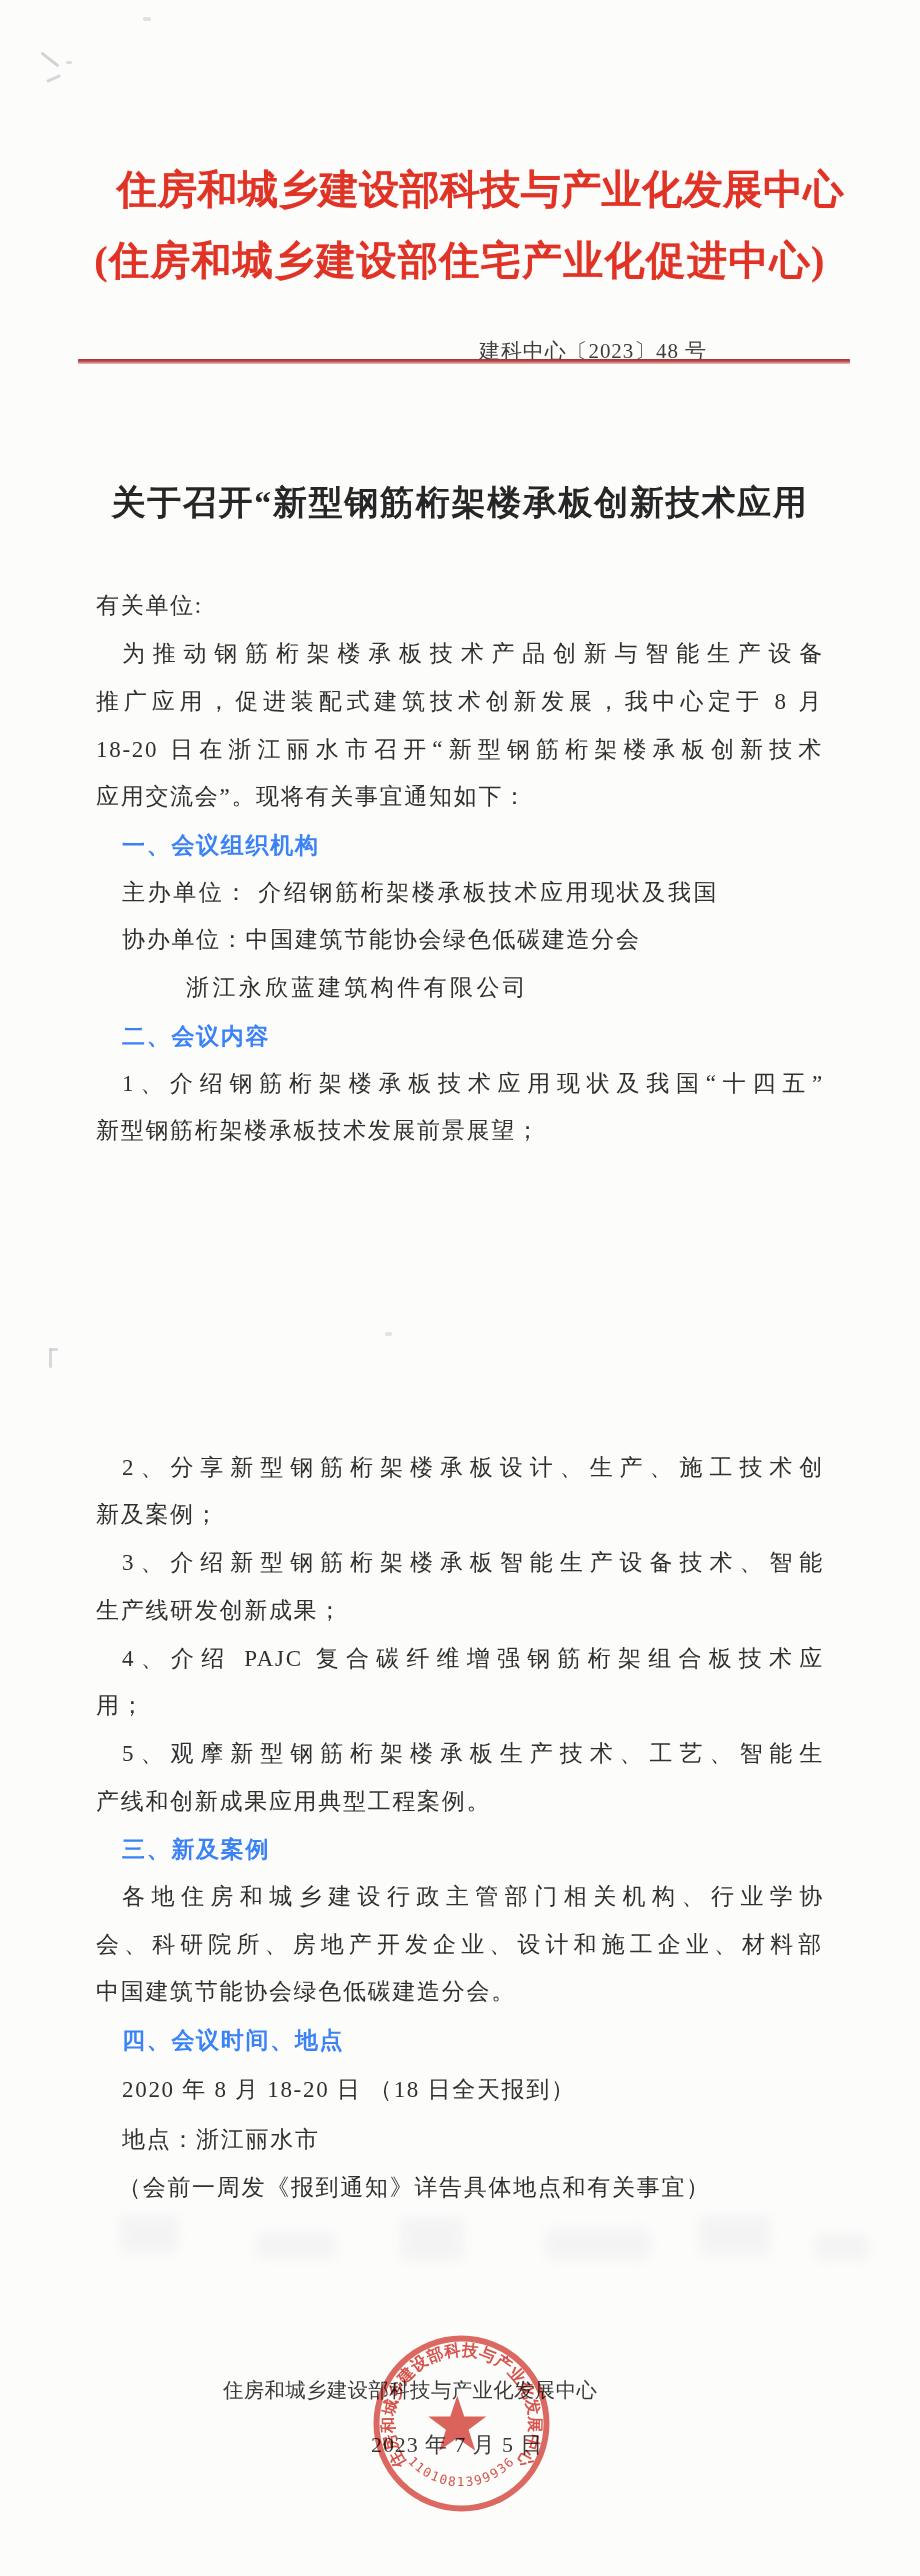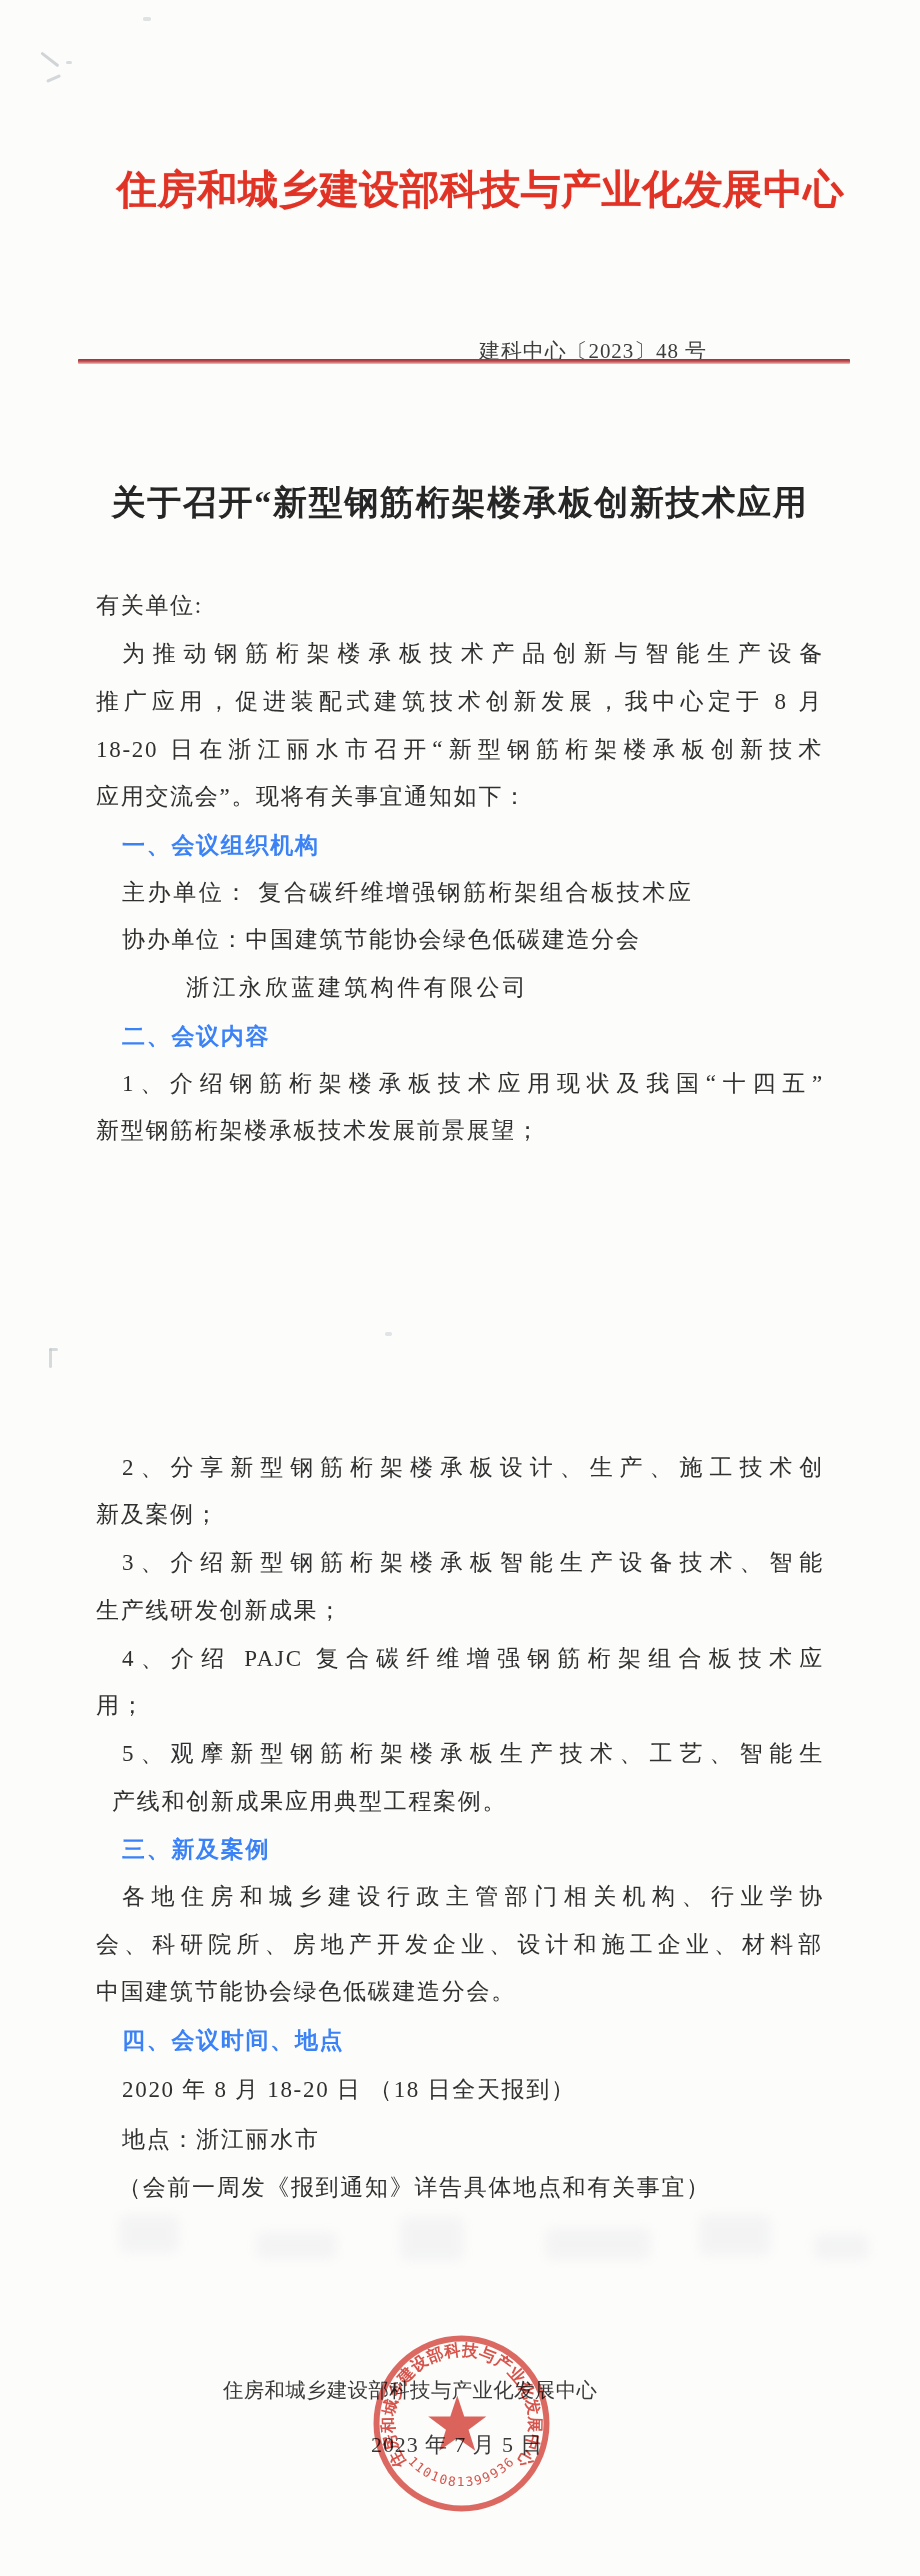--- a/index.html
+++ b/index.html
@@ -77,47 +77,48 @@
   <div class="art" style="left:49px;top:1348px;width:9.4px;height:2.6px;opacity:.65;"></div>
   <div class="art" style="left:385px;top:1332px;width:6.8px;height:4.3px;opacity:.45;"></div>
   <div class="smudge" style="left:119px;top:2215px;width:60px;height:38px;"></div>
   <div class="smudge" style="left:256px;top:2232px;width:81px;height:27px;"></div>
   <div class="smudge" style="left:400px;top:2217px;width:64px;height:44px;"></div>
   <div class="smudge" style="left:545px;top:2228px;width:106px;height:32px;"></div>
   <div class="smudge" style="left:699px;top:2215px;width:72px;height:41px;"></div>
   <div class="smudge" style="left:814px;top:2234px;width:55px;height:25.6px;"></div>
 
   <div class="org-line org1">住房和城乡建设部科技与产业化发展中心</div>
+  <div class="org-line org2">(住房和城乡建设部住宅产业化促进中心)</div>
 
   <div class="docnum">建科中心〔2023〕48 号</div>
   <div class="rule"></div>
 
   <div class="dtitle t1">关于召开“新型钢筋桁架楼承板创新技术应用</div>
 
   <div>
       <div class="bline" style="left: 96px; top: 589px;">有关单位:</div>
       <div class="bline j" style="left: 122px; top: 637px; width: 702px;">为推动钢筋桁架楼承板技术产品创新与智能生产设备</div>
       <div class="bline j" style="left: 96px; top: 685px; width: 727px;">推广应用，促进装配式建筑技术创新发展，我中心定于 8 月</div>
       <div class="bline j" style="left: 96px; top: 733px; width: 727px;">18-20 日在浙江丽水市召开“新型钢筋桁架楼承板创新技术</div>
       <div class="bline" style="left: 96px; top: 780px;">应用交流会”。现将有关事宜通知如下：</div>
       <div class="bline b" style="left: 122px; top: 828px;">一、会议组织机构</div>
-      <div class="bline" style="left: 122px; top: 876px; letter-spacing: 2.6px;">主办单位： 复合碳纤维增强钢筋桁架组合板技术应</div>
+      <div class="bline" style="left: 122px; top: 876px; letter-spacing: 2.6px;">主办单位： 介绍钢筋桁架楼承板技术应用现状及我国</div>
       <div class="bline" style="left: 122px; top: 923px;">协办单位：中国建筑节能协会绿色低碳建造分会</div>
       <div class="bline" style="left: 186px; top: 971px; letter-spacing: 3.4px;">浙江永欣蓝建筑构件有限公司</div>
       <div class="bline b" style="left: 122px; top: 1019px;">二、会议内容</div>
       <div class="bline j" style="left: 122px; top: 1067px; width: 702px;">1、介绍钢筋桁架楼承板技术应用现状及我国“十四五”</div>
       <div class="bline" style="left: 96px; top: 1114px;">新型钢筋桁架楼承板技术发展前景展望；</div>
       <div class="bline j" style="left: 122px; top: 1451px; width: 702px;">2、分享新型钢筋桁架楼承板设计、生产、施工技术创</div>
       <div class="bline" style="left: 96px; top: 1498px;">新及案例；</div>
       <div class="bline j" style="left: 122px; top: 1546px; width: 702px;">3、介绍新型钢筋桁架楼承板智能生产设备技术、智能</div>
       <div class="bline" style="left: 96px; top: 1594px;">生产线研发创新成果；</div>
       <div class="bline j" style="left: 122px; top: 1642px; width: 702px;">4、介绍 PAJC 复合碳纤维增强钢筋桁架组合板技术应</div>
       <div class="bline" style="left: 96px; top: 1689px;">用；</div>
       <div class="bline j" style="left: 122px; top: 1737px; width: 702px;">5、观摩新型钢筋桁架楼承板生产技术、工艺、智能生</div>
-      <div class="bline" style="left: 112px; top: 1785px;">产线和创新成果应用典型工程案例。</div>
+      <div class="bline" style="left: 96px; top: 1785px;">产线和创新成果应用典型工程案例。</div>
       <div class="bline b" style="left: 122px; top: 1832px;">三、新及案例</div>
       <div class="bline j" style="left: 122px; top: 1880px; width: 702px;">各地住房和城乡建设行政主管部门相关机构、行业学协</div>
       <div class="bline j" style="left: 96px; top: 1928px; width: 727px;">会、科研院所、房地产开发企业、设计和施工企业、材料部</div>
       <div class="bline" style="left: 96px; top: 1975px;">中国建筑节能协会绿色低碳建造分会。</div>
       <div class="bline b" style="left: 122px; top: 2023px;">四、会议时间、地点</div>
       <div class="bline" style="left: 122px; top: 2073px;">2020 年 8 月 18-20 日 （18 日全天报到）</div>
       <div class="bline" style="left: 122px; top: 2123px;">地点：浙江丽水市</div>
       <div class="bline" style="left: 118px; top: 2171px;">（会前一周发《报到通知》详告具体地点和有关事宜）</div>
     </div>
 

